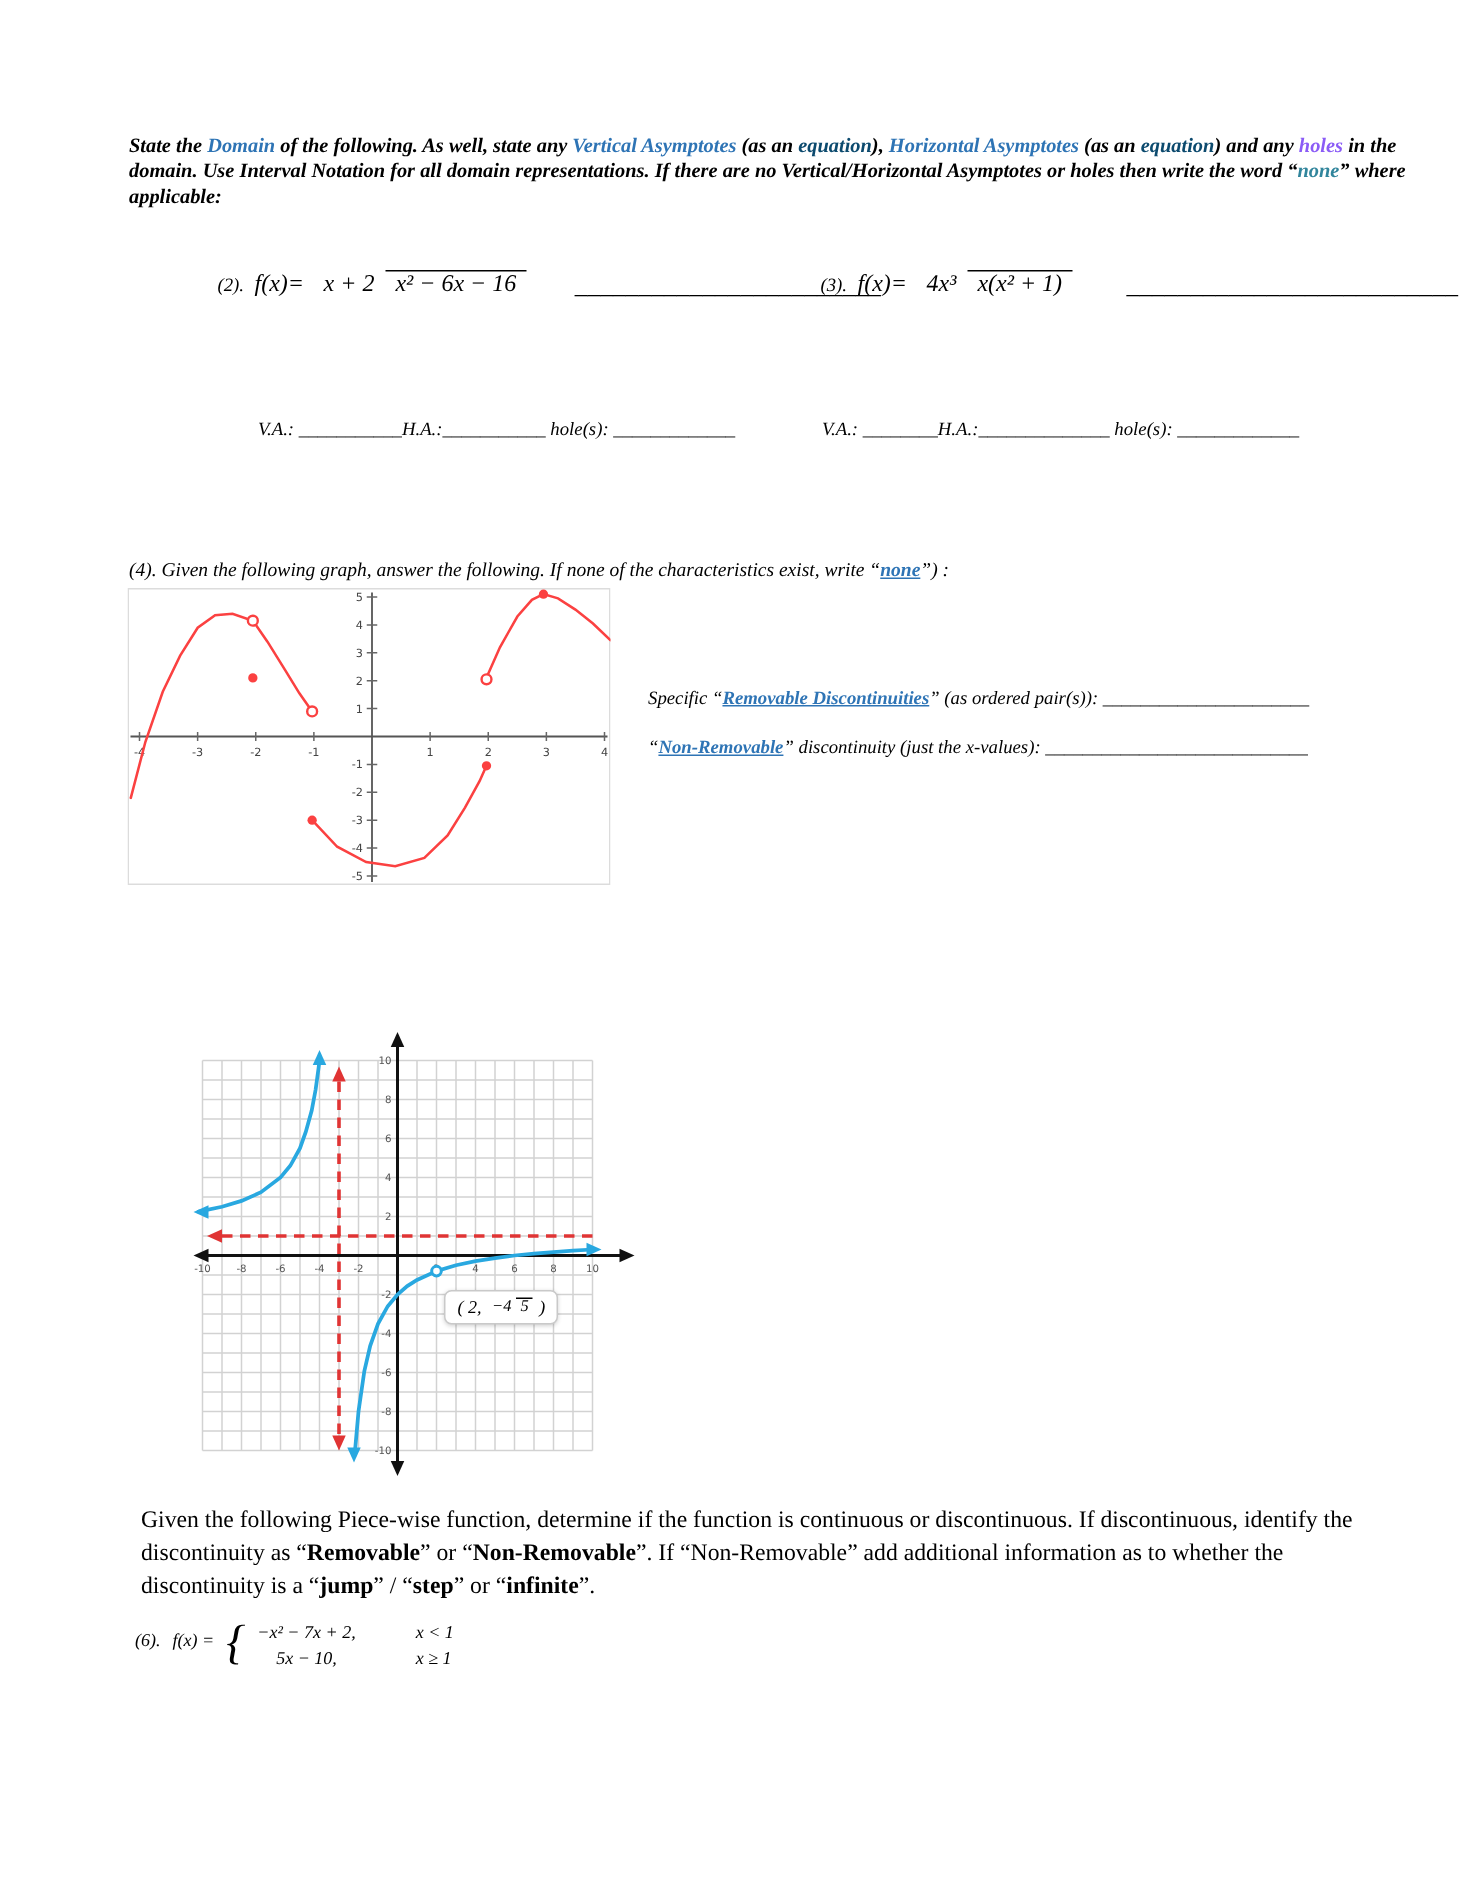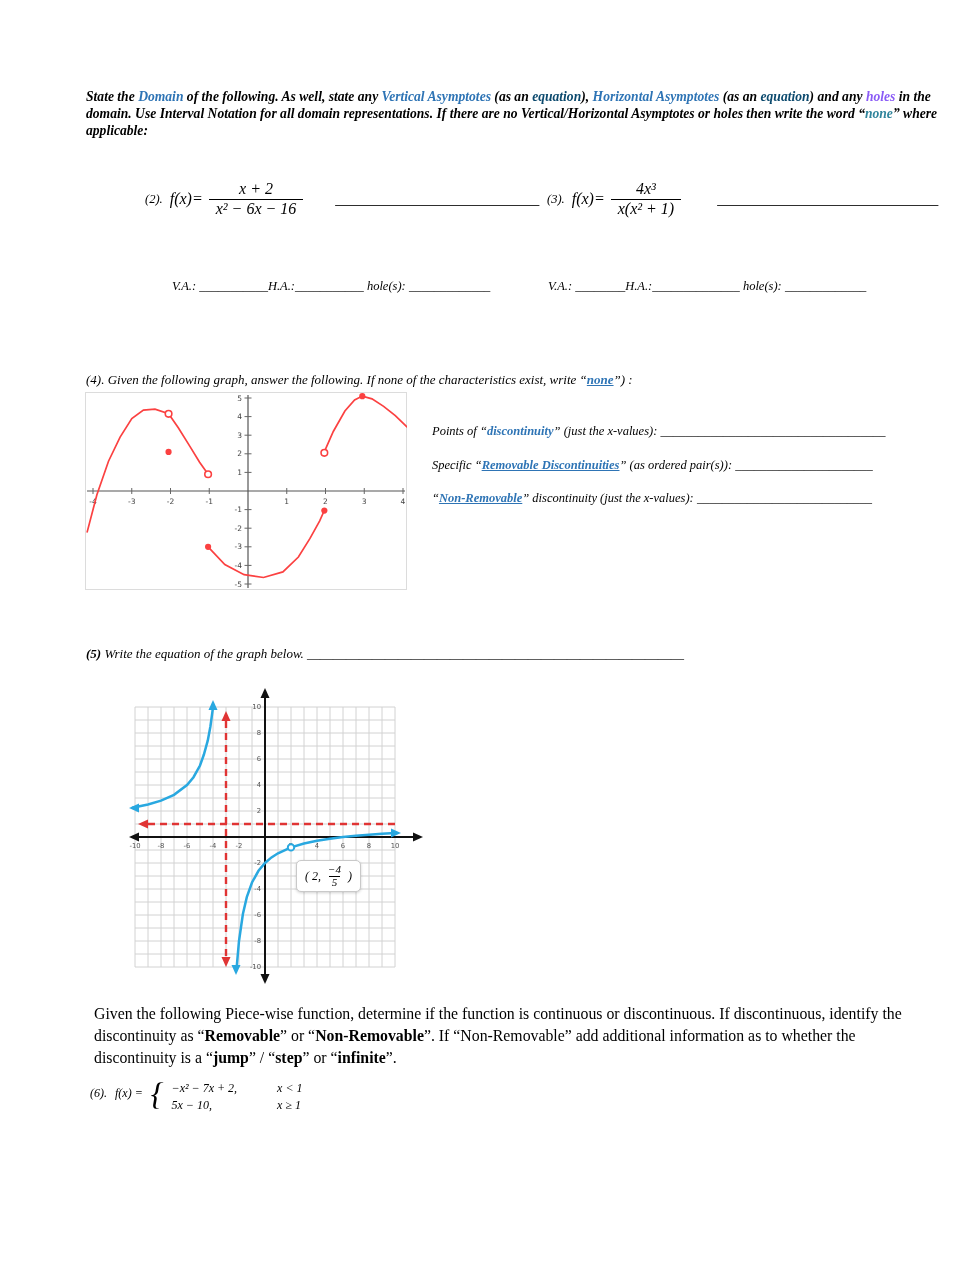--- a/index.html
+++ b/index.html
@@ -10,34 +10,34 @@
   .instr{font-size:13.6px;font-weight:bold;font-style:italic;line-height:1.26}
   .c-blue{color:#2E74B5}
   .c-red{color:#0c4a6e}
   .c-orange{color:#8b5cf6}
   .c-teal{color:#31859C}
   .b{font-weight:bold}
   .u{text-decoration:underline}
   .formula{display:flex;align-items:center;font-style:italic;font-size:16px}
   .flabel{font-size:12.5px;margin-right:7px}
   .fx{margin-right:6px}
-  .frac{display:inline-flex;flex-direction:column;align-items:center;text-align:center;line-height:1.18}
+  .frac{display:inline-flex;flex-direction:row;align-items:center;text-align:center;line-height:1.18}
   .frac .num{padding:0 7px}
   .frac .den{border-top:1.3px solid #000;padding:0 7px}
   .blank{font-size:17px}
   .itext{font-style:italic;font-size:12.5px;white-space:nowrap}
   .qline{font-style:italic;font-size:12.5px;white-space:nowrap}
   .q5{font-style:italic;font-size:13px;white-space:nowrap}
   .para{font-size:15.8px;line-height:1.38}
   .pw{display:flex;align-items:flex-start;gap:8px;font-style:italic;font-size:12px}
   .pw .p6label{margin-top:8px}
   .pw .fxp{margin-top:8px}
   .pw .brace{font-size:32px;font-weight:400;line-height:1.0}
   .pw .rows{display:grid;grid-template-columns:auto auto;column-gap:40px;row-gap:2px;margin-top:3px}
-  .pw .expr{}
+  .pw .expr{text-align:center}
   .plabel{background:#fff;border:1px solid #c9c9c9;border-radius:5px;padding:3px 8px;display:inline-flex;align-items:center;gap:4px;font-style:italic;font-size:12px;box-shadow:0 1px 3px rgba(0,0,0,.18)}
   .plabel .frac{font-size:11px;line-height:1.05}
   .plabel .frac .num{padding:0 3px}
   .plabel .frac .den{padding:0 3px;border-top:1px solid #000}
   svg text{font-family:"DejaVu Sans",sans-serif}
   .tickl{font-size:7.5px;fill:#444}
   .tickl2{font-size:6.8px;fill:#555}
   .axis{stroke:#666;stroke-width:1}
   .axis2{stroke:#555;stroke-width:1.2}
   .axisb{stroke:#111;stroke-width:2}
@@ -125,25 +125,23 @@
         <circle cx="83.5625" cy="59.94" r="3.1" fill="#fb4141"></circle>
         <circle cx="123.0875" cy="154.8" r="3.1" fill="#fb4141"></circle>
         <circle cx="239.3375" cy="118.53" r="3.1" fill="#fb4141"></circle>
         <circle cx="277.3125" cy="4.140000000000001" r="3.1" fill="#fb4141"></circle>
         <circle cx="83.5625" cy="21.809999999999988" r="3.3" fill="#fff" stroke="#fb4141" stroke-width="1.6"></circle>
         <circle cx="123.0875" cy="82.25999999999999" r="3.3" fill="#fff" stroke="#fb4141" stroke-width="1.6"></circle>
         <circle cx="239.3375" cy="60.87" r="3.3" fill="#fff" stroke="#fb4141" stroke-width="1.6"></circle>
       </g>
   </svg>
 
-  <div class="abs qline" style="left:432px;top:424px"><span>Points of “</span><span class="c-blue b">discontinuity</span><span>” (just the x-values): </span><span>____________________________________</span></div>
   <div class="abs qline" style="left:432px;top:491px"><span>“</span><span class="c-blue b u">Non-Removable</span><span>” discontinuity (just the x-values): </span><span>____________________________</span></div>
   <div class="abs qline" style="left:432px;top:458px"><span>Specific “</span><span class="c-blue b u">Removable Discontinuities</span><span>” (as ordered pair(s)): </span><span>______________________</span></div>
 
-  <div class="abs q5" style="left:86px;top:646px"><span class="b">(5)</span><span> Write the equation of the graph below.  </span><span>__________________________________________________________</span></div>
 
   <svg class="abs" style="left:128px;top:685px" width="300" height="300" viewBox="0 0 300 300">
     <g id="g5-grid">
         <line x1="7" y1="22" x2="7" y2="282" class="grid"></line>
         <line x1="7" y1="282" x2="267" y2="282" class="grid"></line>
         <line x1="20" y1="22" x2="20" y2="282" class="grid"></line>
         <line x1="7" y1="269" x2="267" y2="269" class="grid"></line>
         <line x1="33" y1="22" x2="33" y2="282" class="grid"></line>
         <line x1="7" y1="256" x2="267" y2="256" class="grid"></line>
         <line x1="46" y1="22" x2="46" y2="282" class="grid"></line>

